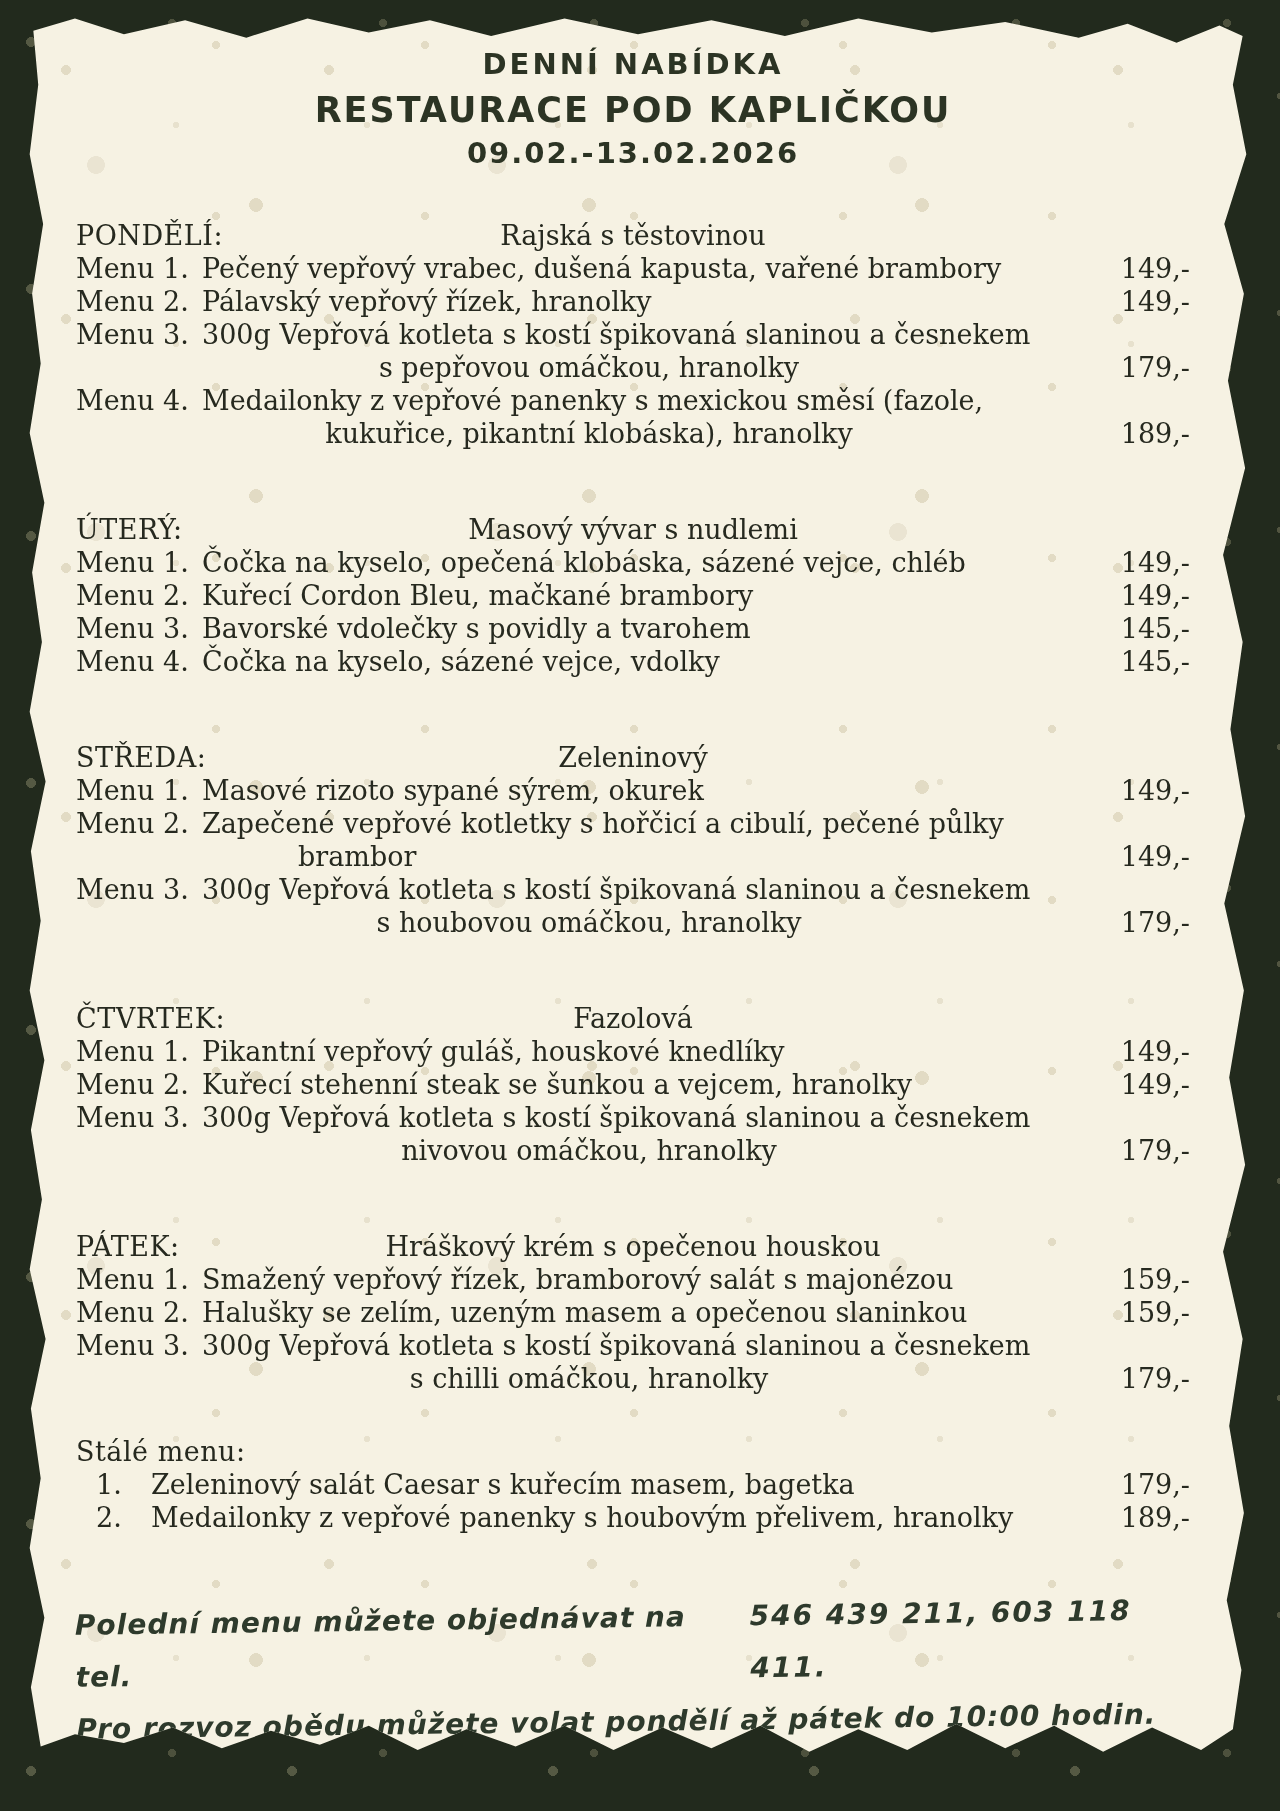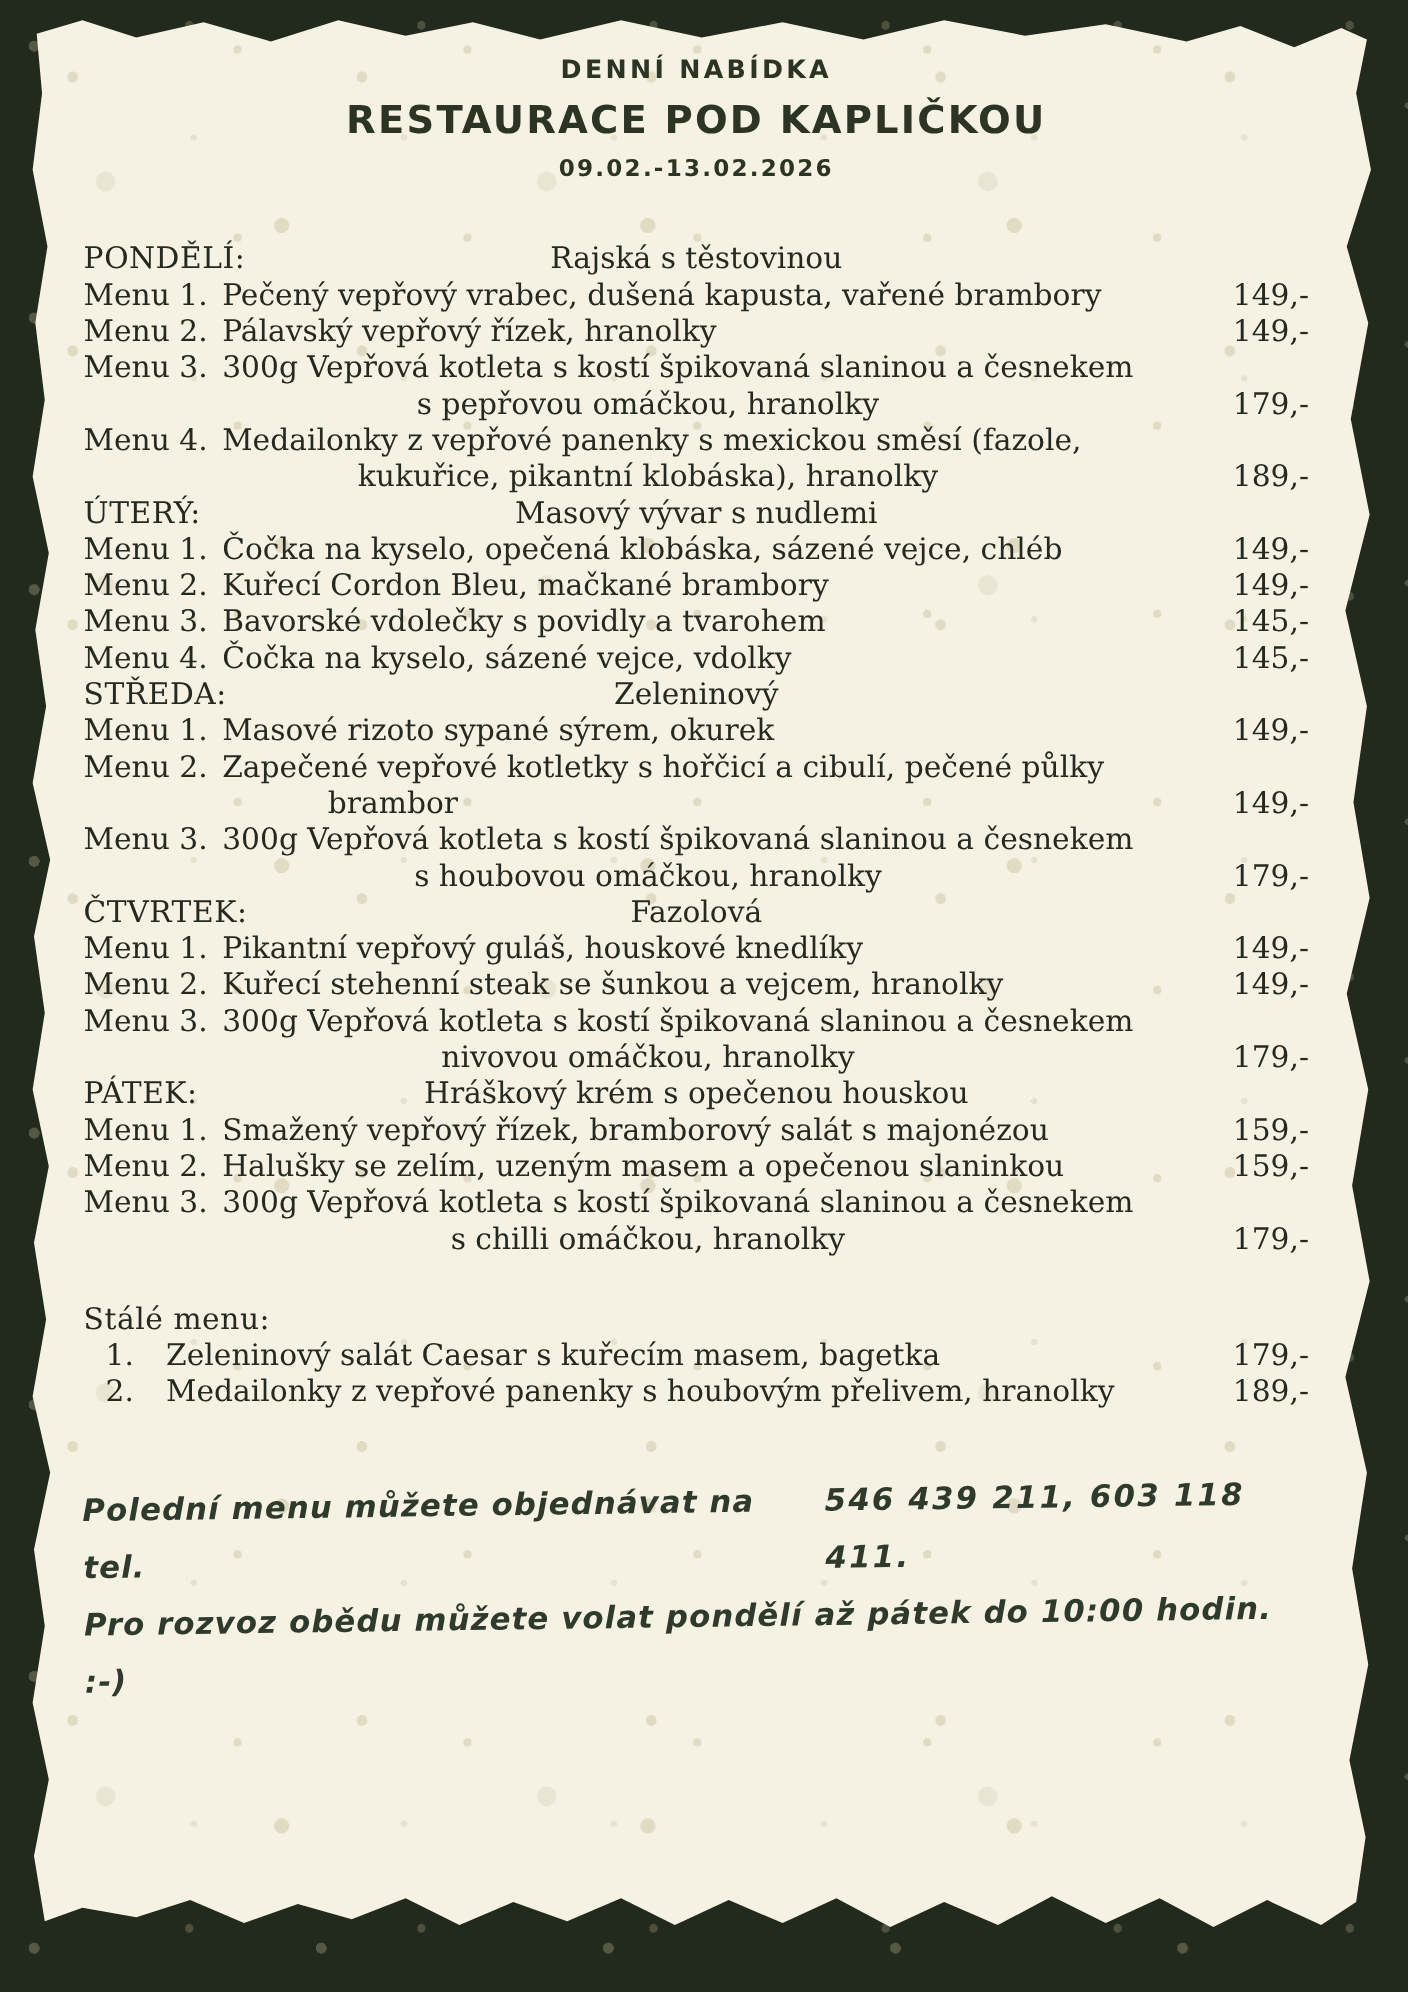--- a/index.html
+++ b/index.html
@@ -35,25 +35,25 @@
   }
   .content{
     position:relative;
     padding:26px 60px 0 50px;
     color:var(--ink,#26291f);
     font-size:27px;line-height:33px;
   }
   
   .menu-header{text-align:center;color:var(--head,#2c3424);
     font-family:"DejaVu Sans","Liberation Sans",sans-serif;font-weight:700;}
-  .title-line1{font-size:23px;line-height:46px;letter-spacing:3px;}
+  .title-line1{font-size:29px;line-height:46px;letter-spacing:3px;}
   .title-line2{font-size:35px;line-height:46px;letter-spacing:2px;}
-  .date-line{font-size:21px;line-height:40px;letter-spacing:2px;font-weight:700;}
-  
-  .day-section{}
+  .date-line{font-size:29px;line-height:40px;letter-spacing:2px;font-weight:700;}
+  
+  .day-section{margin-top:63px;}
   .day-section:first-of-type{margin-top:46px;}
   .day-header{position:relative;text-align:center;}
   .day-name{position:absolute;left:0;top:0;letter-spacing:0.5px;}
   .day-soup{display:inline-block;}
   .menu-row{display:flex;}
   .menu-label{width:126px;flex:0 0 auto;}
   .menu-text{flex:1 1 auto;}
   .menu-price{width:88px;flex:0 0 auto;text-align:right;white-space:nowrap;}
   .cont-row{display:flex;}
   .cont-text{flex:1 1 auto;text-align:center;}

